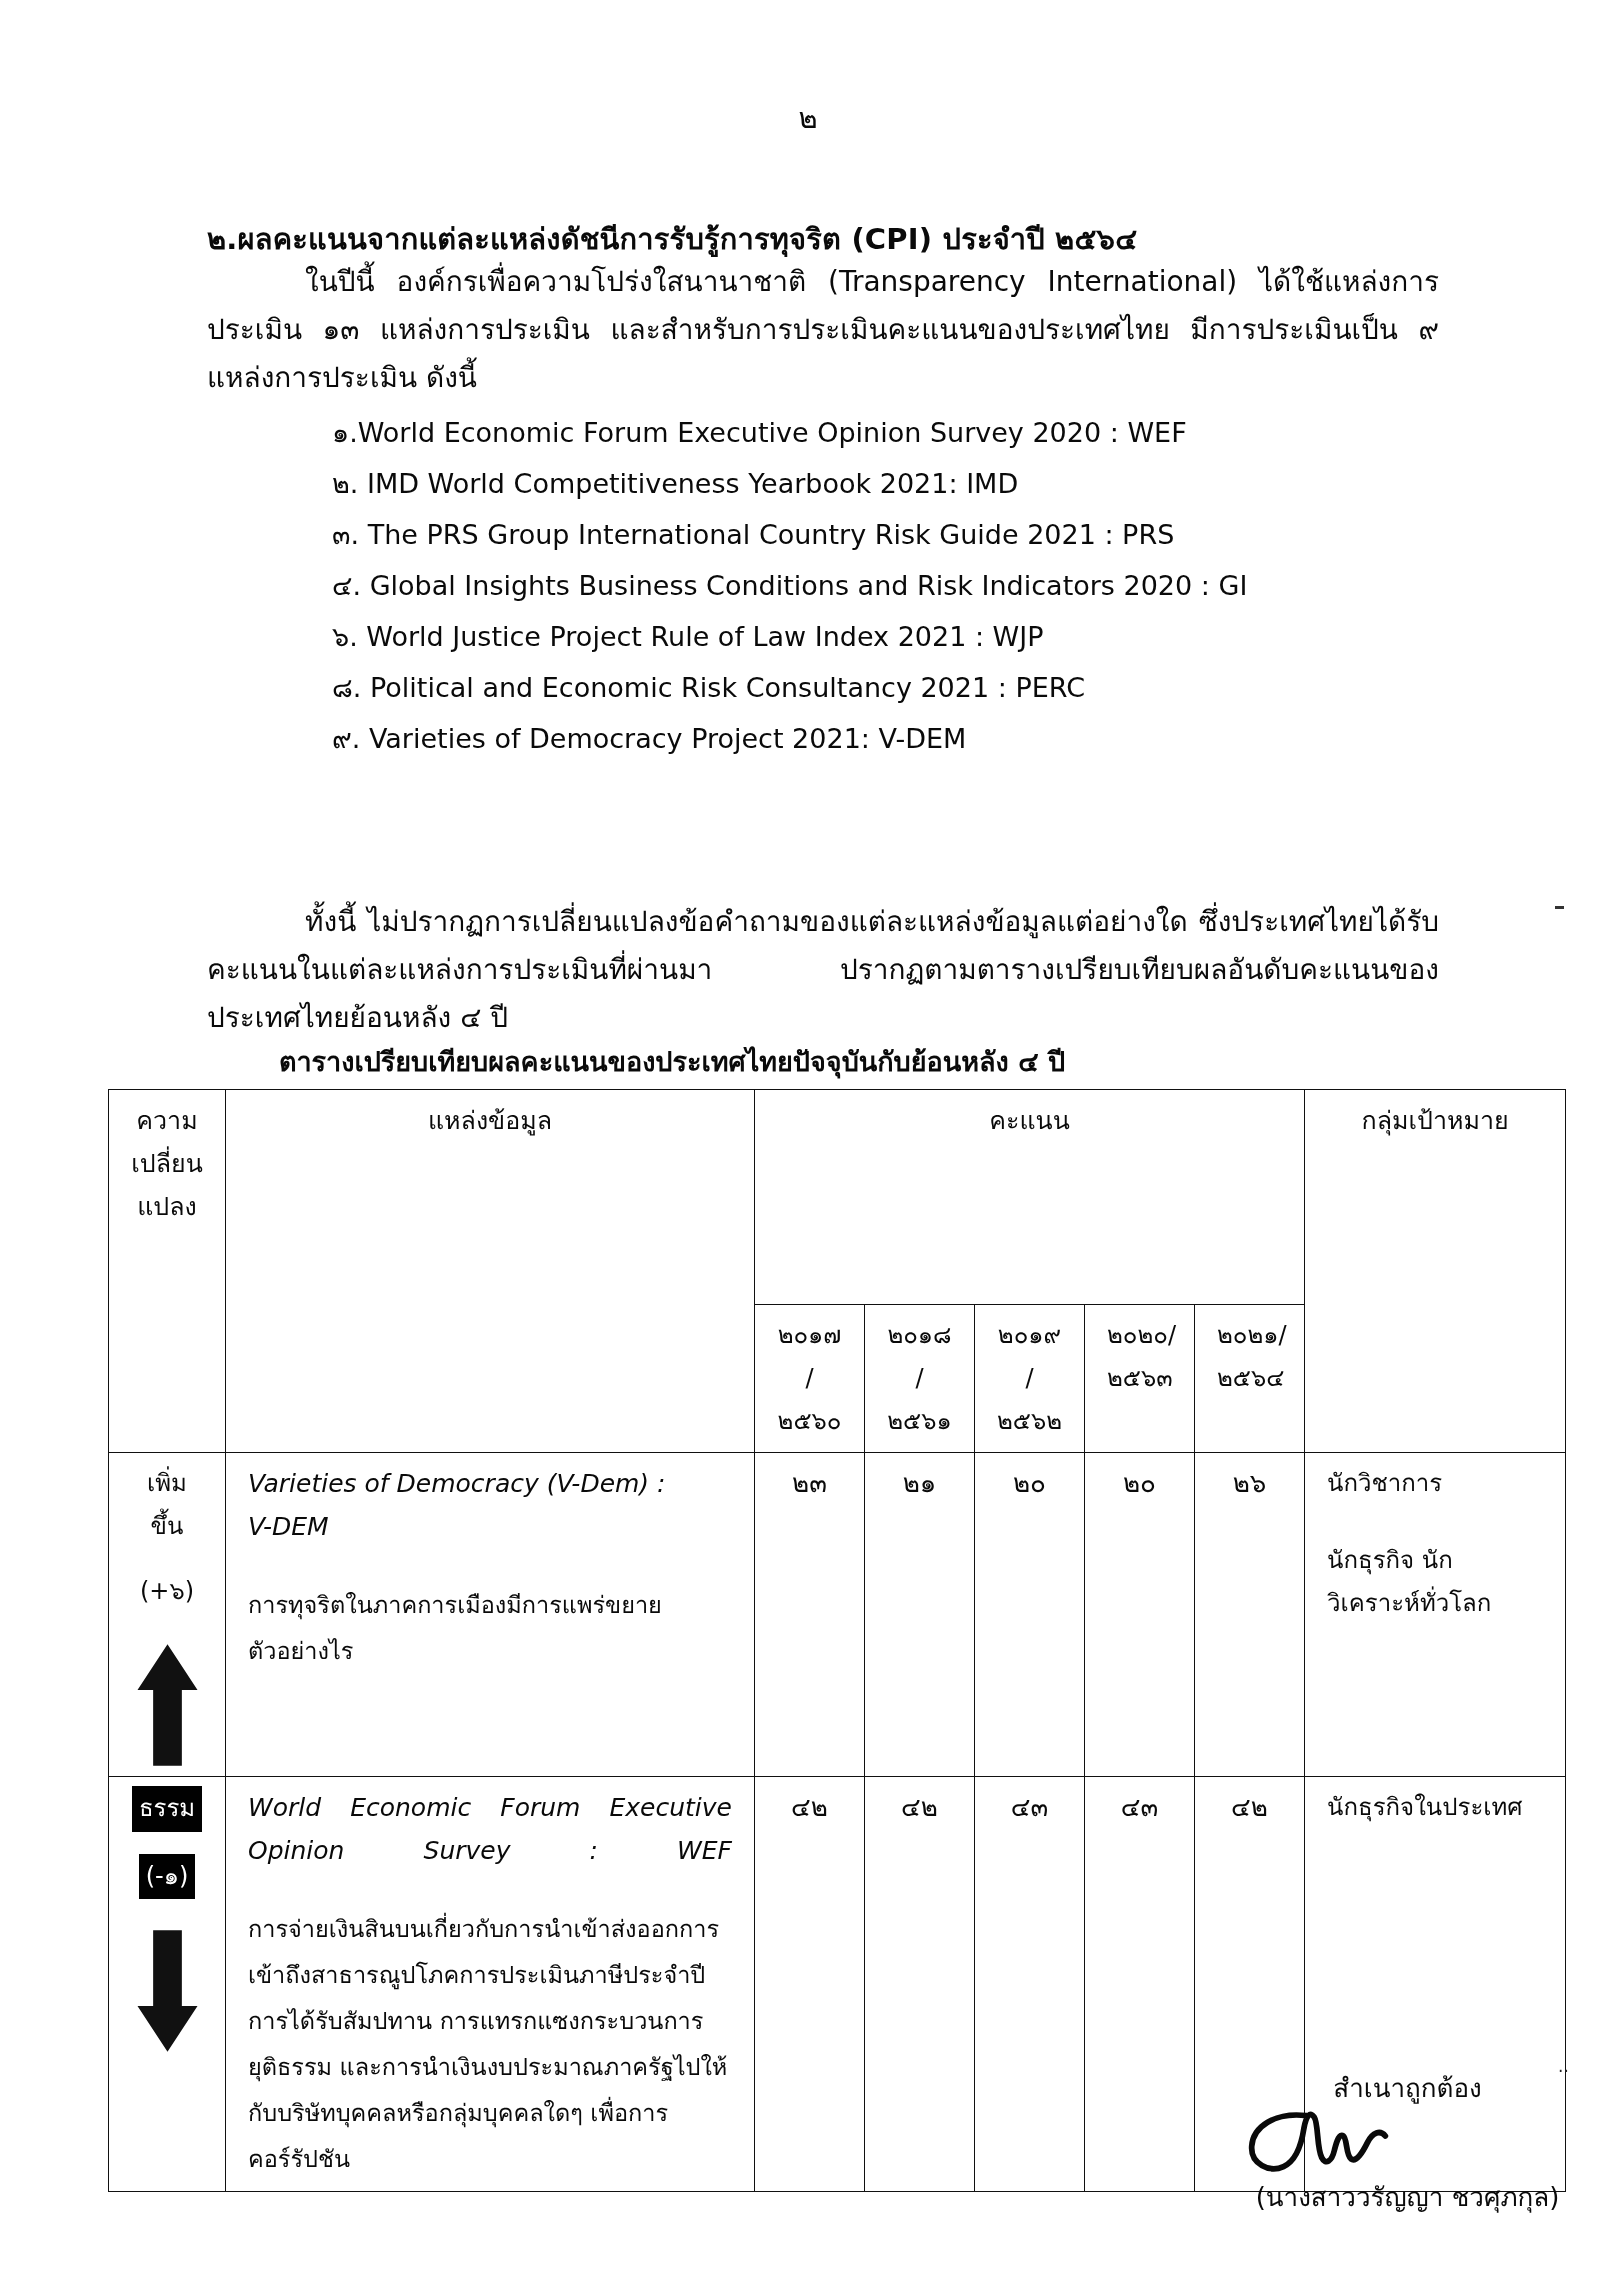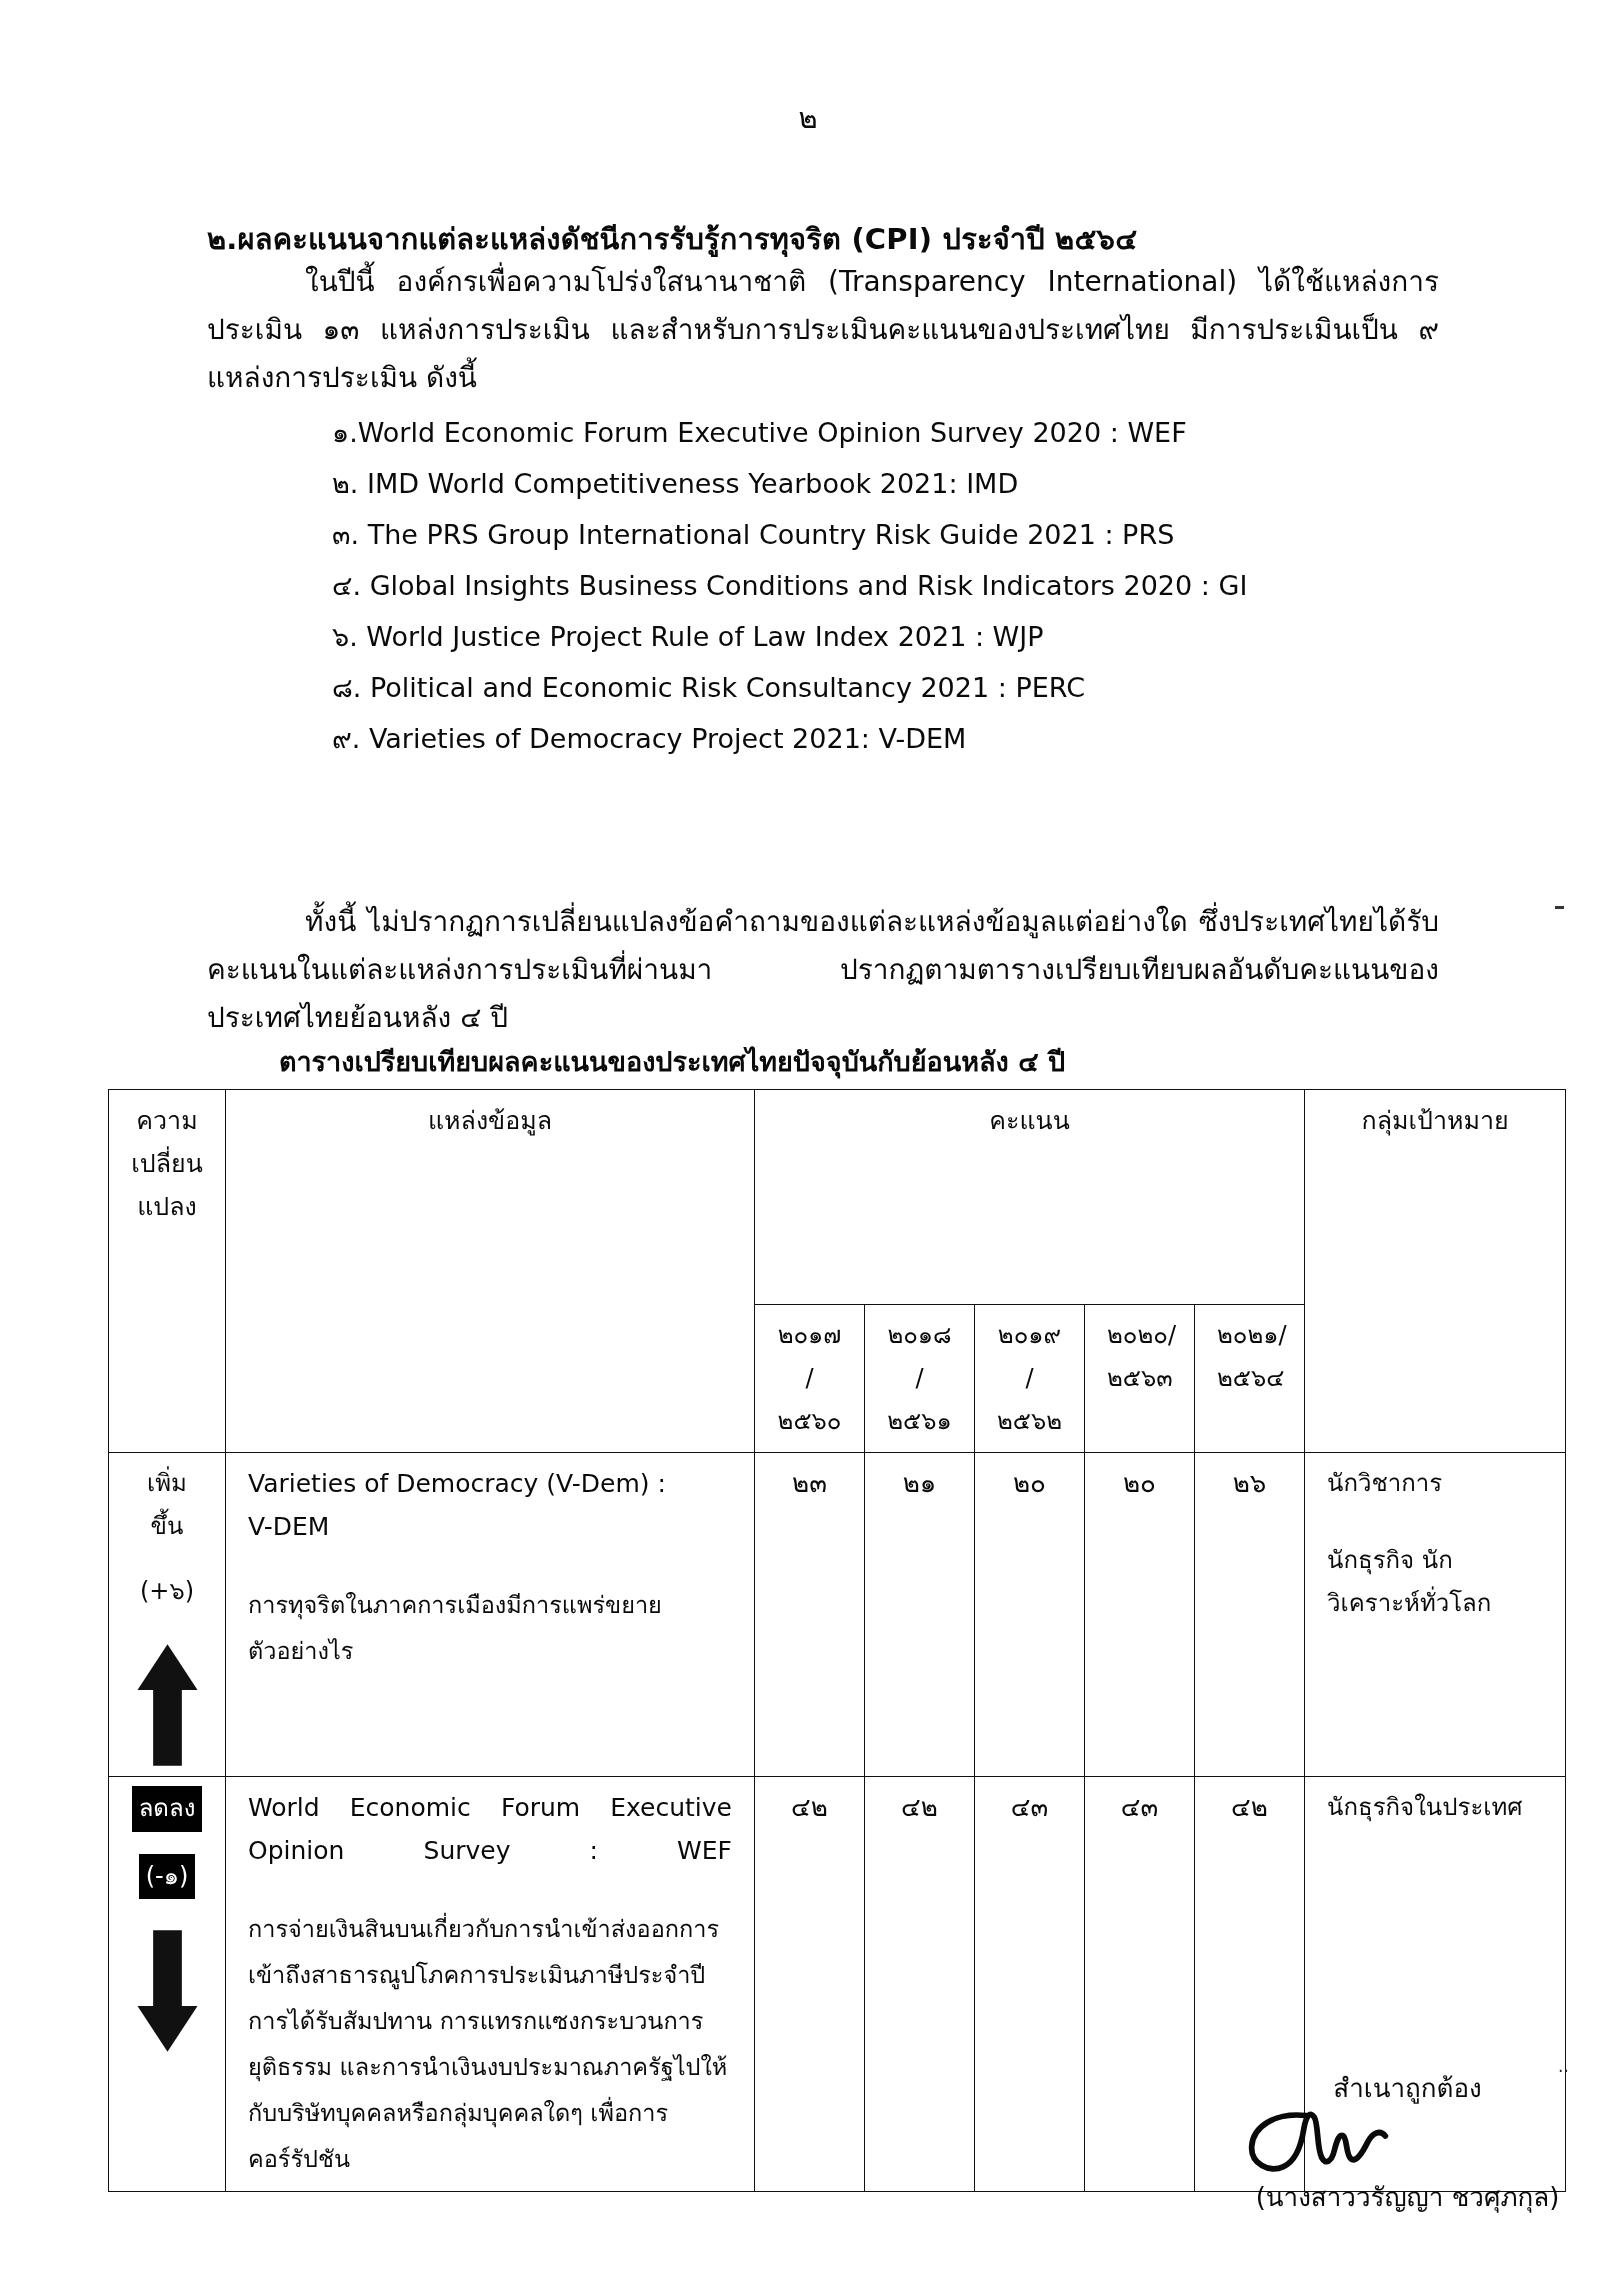--- a/index.html
+++ b/index.html
@@ -140,20 +140,21 @@
   }
   .year-th .y1 { display: block; }
   .year-th .y2 { display: block; }
 
   .cell-source {
     text-align: left;
     line-height: 48px;
   }
   .cell-source .title-en {
     display: block;
+    font-style: italic;
   }
   .cell-source .desc-th {
     display: block;
     margin-top: 34px;
     font-size: 23.5px;
     line-height: 46px;
   }
   .cell-source.justify .title-en {
     text-align: justify;
     text-align-last: justify;
@@ -320,21 +321,21 @@
         <td class="cell-score">๒๐</td>
         <td class="cell-score">๒๖</td>
         <td class="cell-target">
           <span>นักวิชาการ</span>
           <span class="tg2">นักธุรกิจ นักวิเคราะห์ทั่วโลก</span>
         </td>
       </tr>
 
       <tr>
         <td class="cell-change">
-          <span class="chg-label inked">ลดลง</span>
+          <span class="chg-label inked">ธรรม</span>
           <span class="chg-delta inked">(-๑)</span>
           <svg class="arrow" viewBox="0 0 96 190" aria-hidden="true">
             <polygon points="48,188 94,118 70,118 70,2 26,2 26,118 2,118" fill="#111"></polygon>
           </svg>
         </td>
         <td class="cell-source justify">
           <span class="title-en">World  Economic  Forum  Executive</span>
           <span class="title-en">Opinion Survey  : WEF</span>
           <span class="desc-th">การจ่ายเงินสินบนเกี่ยวกับการนำเข้าส่งออกการเข้าถึงสาธารณูปโภคการประเมินภาษีประจำปีการได้รับสัมปทาน การแทรกแซงกระบวนการยุติธรรม และการนำเงินงบประมาณภาครัฐไปให้กับบริษัทบุคคลหรือกลุ่มบุคคลใดๆ เพื่อการคอร์รัปชัน</span>
         </td>

